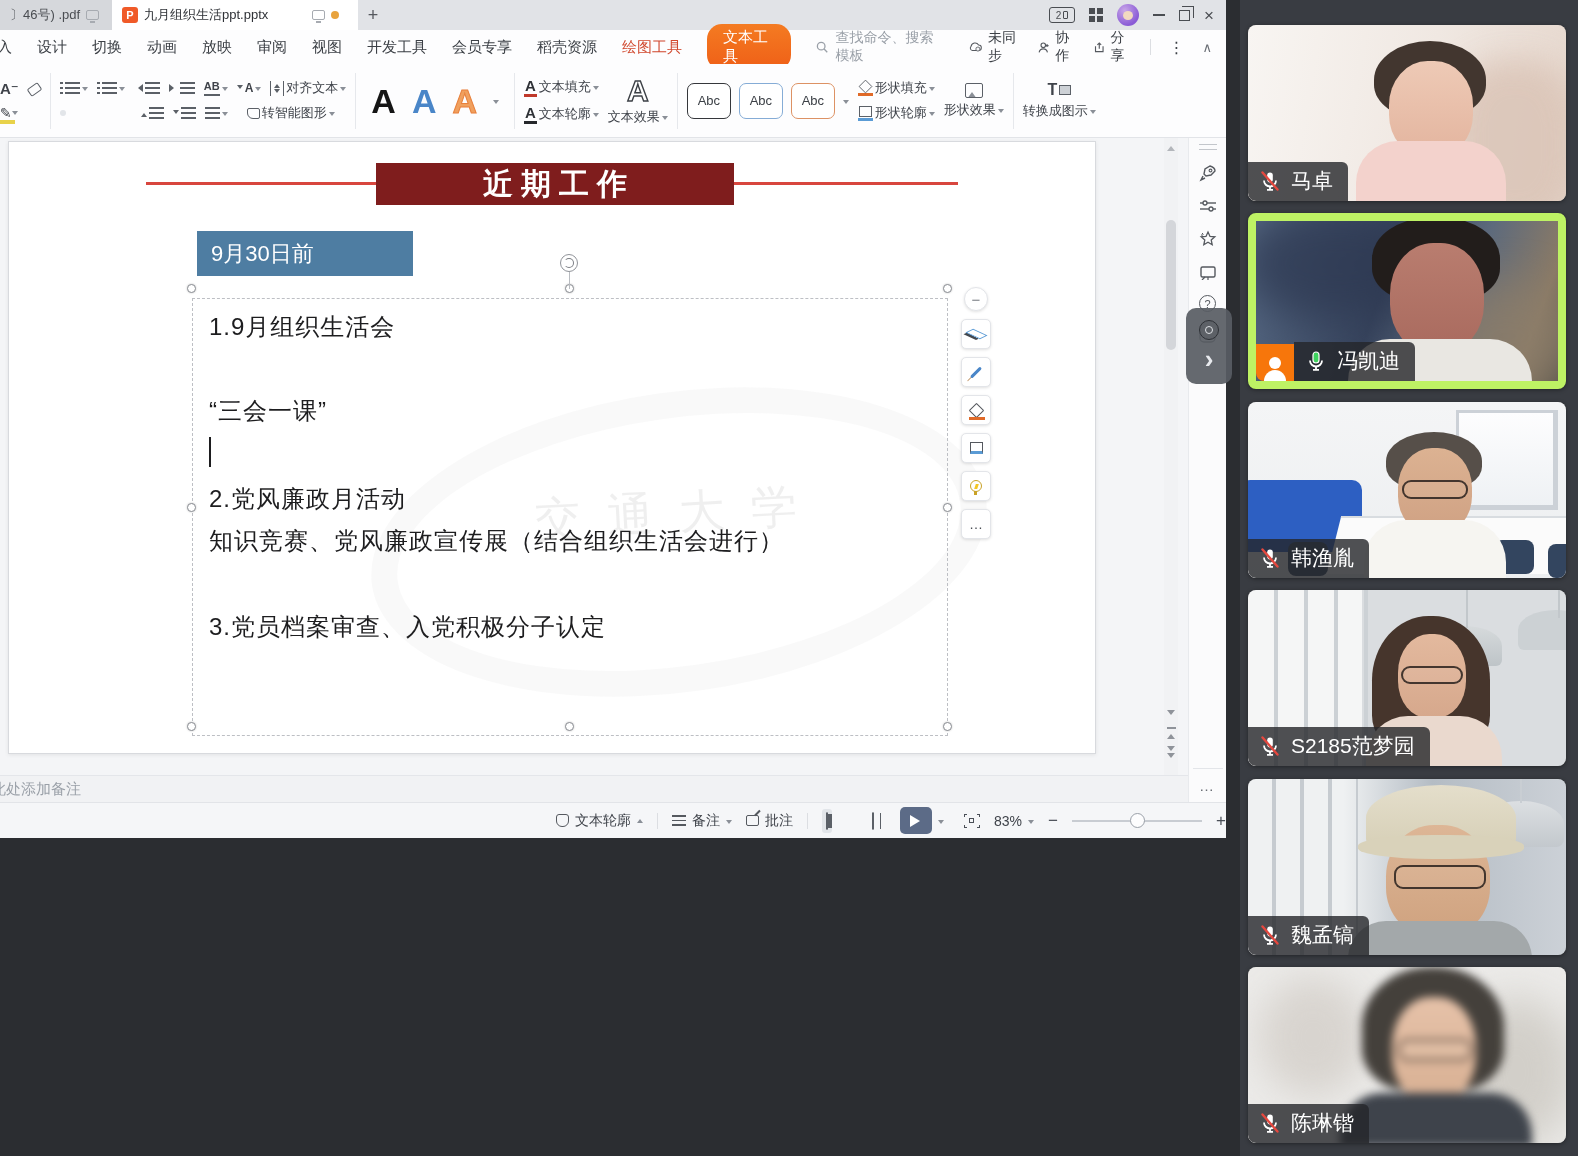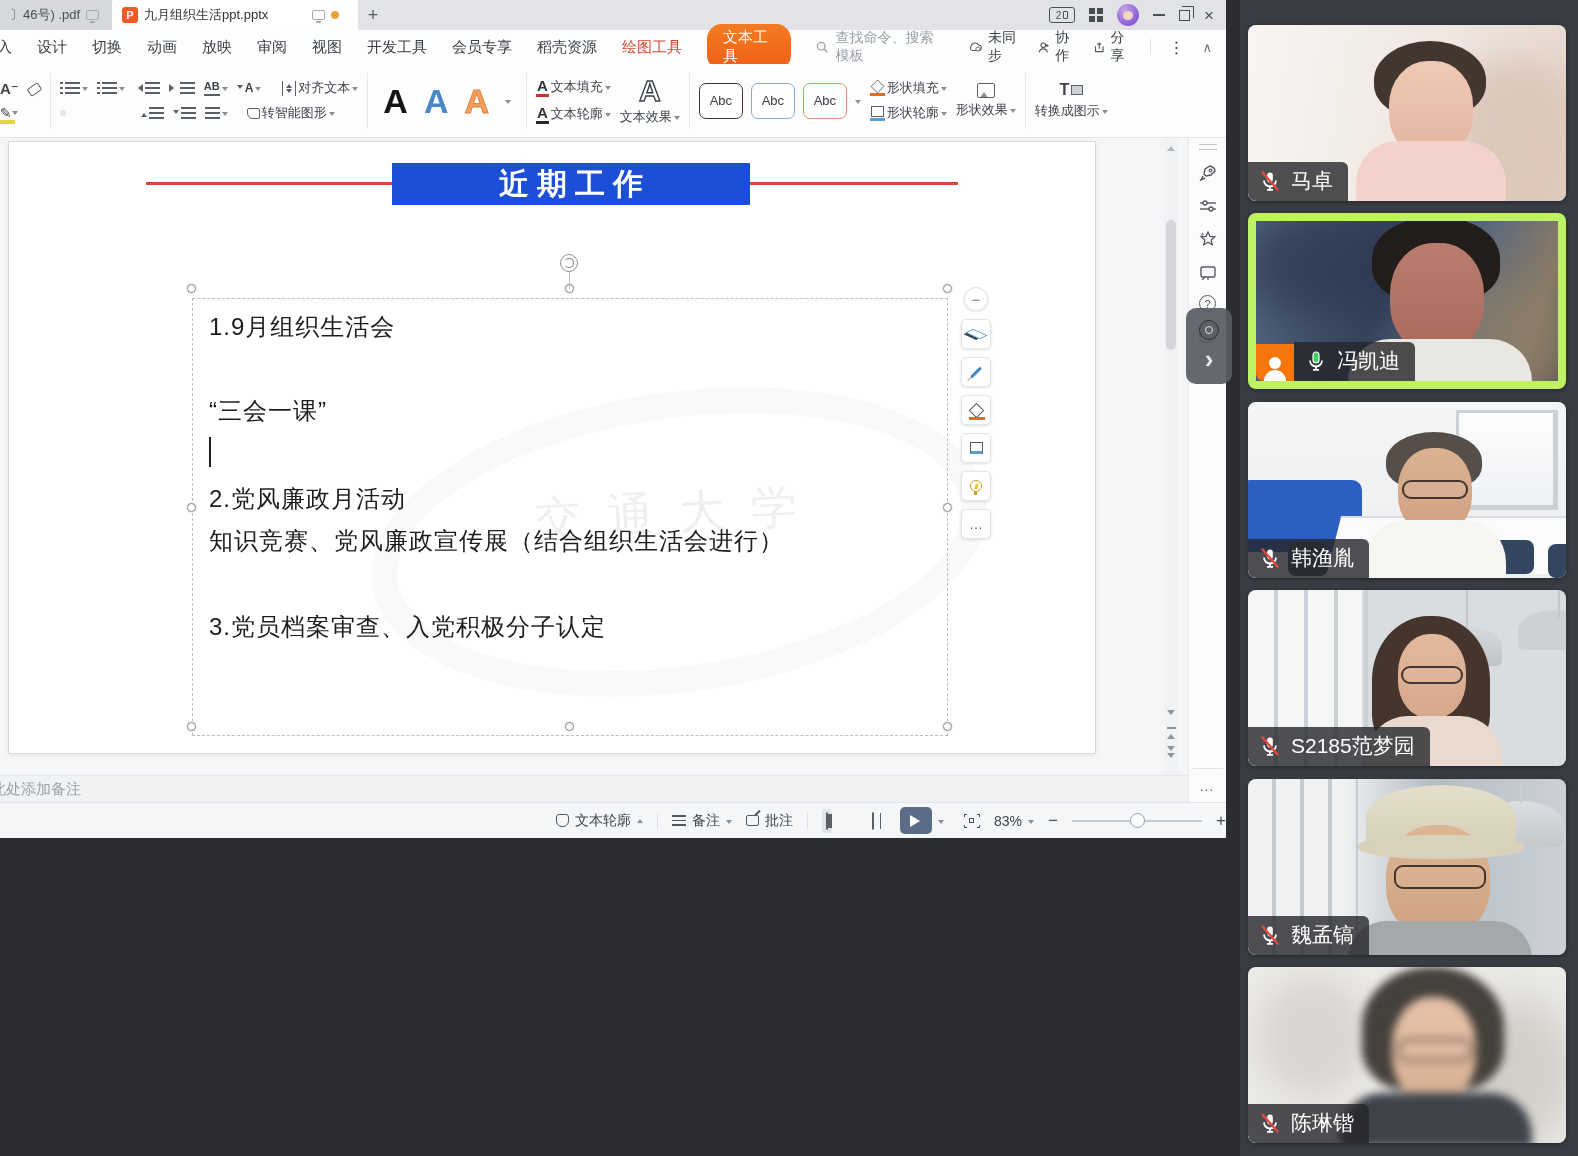--- a/index.html
+++ b/index.html
@@ -79,21 +79,21 @@
   .arrdn{width:0;height:0;border:3px solid transparent;border-top:4px solid #5b6067}
   .eraser{width:13px;height:9px;border:1.5px solid #5b6067;transform:rotate(-35deg);border-radius:2px}
   .hl{position:relative;font-size:14px;color:#3f434a}
   .hl::after{content:"";position:absolute;left:-1px;bottom:-3px;width:16px;height:4px;background:#e8d24a}
   .foldsq{width:13px;height:11px;border:1.5px solid #5b6067;border-radius:2px 2px 2px 6px}
 
   
   .workarea{position:absolute;left:0;top:138px;width:1188px;height:637px;background:#f4f5f7}
   .slide{position:absolute;left:8px;top:3px;width:1088px;height:613px;background:#fff;border:1px solid #d8dade;box-shadow:0 1px 4px rgba(0,0,0,.08)}
   .redline{position:absolute;left:137px;top:40px;width:812px;height:3px;background:#d8463e}
-  .banner{position:absolute;left:383px;top:21px;width:358px;height:42px;background:#1d4ed8;color:#fff;font-size:30px;font-weight:bold;letter-spacing:8px;display:flex;align-items:center;justify-content:center;padding-left:8px}
+  .banner{position:absolute;left:367px;top:21px;width:358px;height:42px;background:#7f1d1d;color:#fff;font-size:30px;font-weight:bold;letter-spacing:8px;display:flex;align-items:center;justify-content:center;padding-left:8px}
   .datebox{position:absolute;left:188px;top:89px;width:216px;height:45px;background:#4e7da2;color:#fff;font-size:22px;display:flex;align-items:center;padding-left:14px}
   .wmark{position:absolute;left:430px;top:340px;width:480px;text-align:center;font-size:46px;letter-spacing:26px;color:rgba(100,100,100,.10);transform:rotate(-3deg);font-family:"Liberation Serif","DejaVu Serif",serif}
   .wmark2{position:absolute;left:360px;top:250px;width:620px;height:300px;border-radius:50%;border:26px solid rgba(120,120,120,.045);transform:rotate(-8deg)}
   .tselect{position:absolute;left:183px;top:156px;width:756px;height:438px;border:1px dashed #bdbfc4}
   .sline{position:absolute;left:16px;font-size:24px;color:#1d1d1f;white-space:nowrap;letter-spacing:1px}
   .l0{top:12px}.l1{top:54px}.l2{top:96px}.l3{top:184px}.l4{top:226px}.l5{top:312px}
   .cursor{position:absolute;left:16px;top:138px;width:2px;height:30px;background:#1d1d1f}
   .hdl{position:absolute;width:9px;height:9px;border-radius:50%;background:#fff;border:1.3px solid #8b8e94;box-shadow:0 0 2px rgba(0,0,0,.25)}
   .rot{position:absolute;left:551px;top:112px;width:18px;height:18px;border-radius:50%;background:#fff;border:1.5px solid #909399;display:flex;align-items:center;justify-content:center}
   .rot::after{content:"";width:8px;height:8px;border:1.6px solid #7a7d83;border-radius:50%;border-left-color:transparent}
@@ -351,21 +351,21 @@
           </span>
         <span class="ico">
             <span class="abbox">AB</span>
             <span class="carr"></span>
           </span>
         <span class="ico">
             <span class="arrdn"></span>
             <span style="font-size:12px;font-weight:bold">A</span>
             <span class="carr"></span>
           </span>
-        <span class="ico" style="margin-left:12px">
+        <span class="ico" style="">
             <span class="bracketv">
               <span class="arrup"></span>
               <span class="arrdn"></span>
             </span>
             <span>对齐文本</span>
             <span class="carr"></span>
           </span>
       </div>
       <div class="rrow">
         <span class="alignsel"><span class="lines3"></span></span>
@@ -468,20 +468,21 @@
         </span>
     </div>
   </div>
 
   <div class="workarea">
     <div class="slide">
       <div class="wmark2"></div>
       <div class="wmark">交通大学</div>
       <div class="redline"></div>
       <div class="banner">近期工作</div>
+      <div class="datebox">9月30日前</div>
 
       <div class="tselect">
         <div class="sline l0">1.9月组织生活会</div>
         <div class="sline l2">“三会一课”</div>
         <div class="cursor"></div>
         <div class="sline l3">2.党风廉政月活动</div>
         <div class="sline l4">知识竞赛、党风廉政宣传展（结合组织生活会进行）</div>
         <div class="sline l5">3.党员档案审查、入党积极分子认定</div>
       </div>
 

